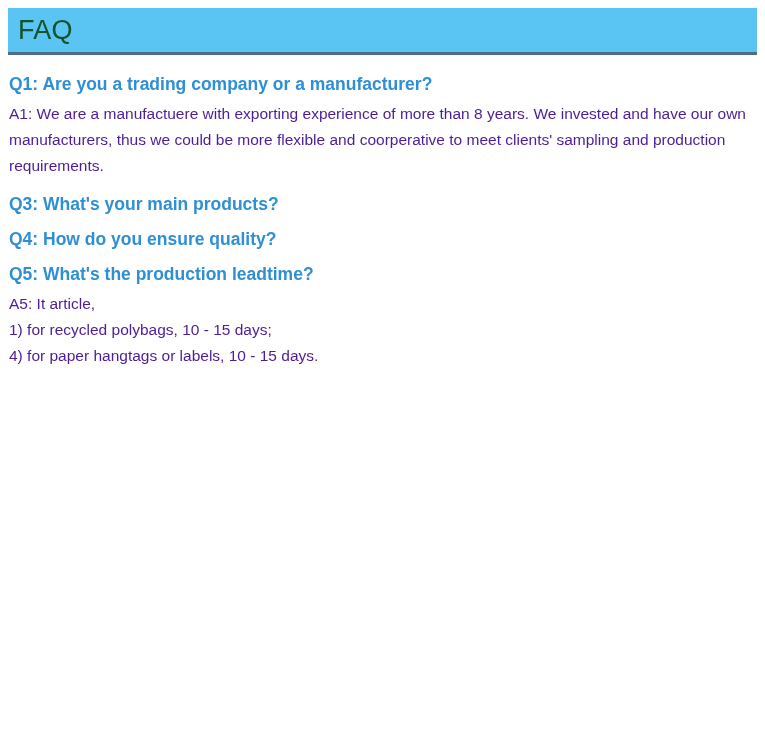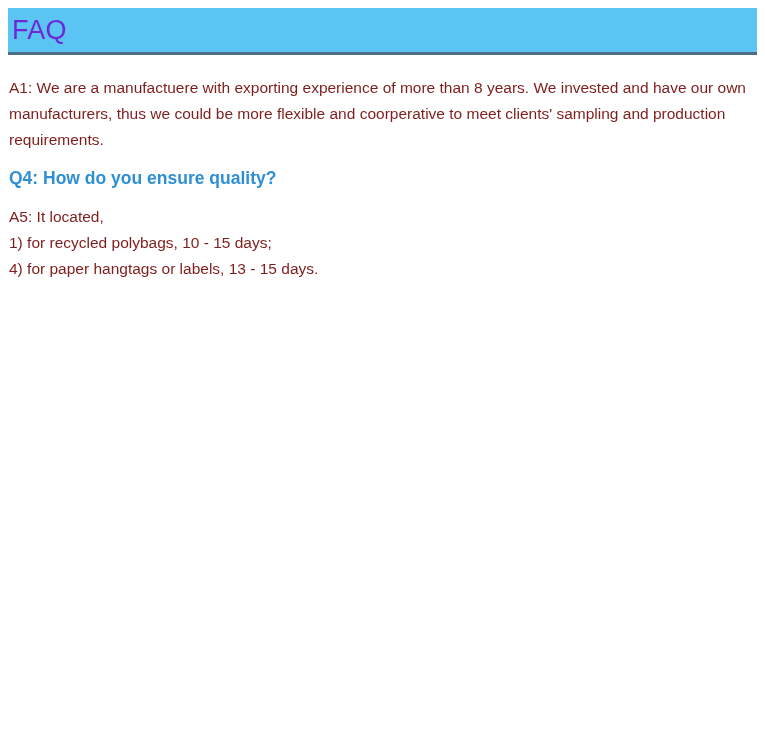--- a/index.html
+++ b/index.html
@@ -19,22 +19,22 @@
   .section-header {
     background: #5ac5f3;
     border-bottom: 3px solid #4e6e86;
     height: 44px;
     display: flex;
     align-items: center;
   }
   .section-header .title {
     font-size: 27px;
     font-weight: 400;
-    color: #6d28d9;
-    padding-left: 4px;
+    color: #14532d;
+    padding-left: 10px;
     letter-spacing: 0.2px;
   }
   .faq-list {
     padding-top: 20px;
     padding-left: 1px;
     padding-right: 1px;
   }
   .faq-item {
     margin-bottom: 16px;
   }
@@ -43,49 +43,52 @@
     font-size: 17.5px;
     line-height: 19px;
     font-weight: 700;
     color: #2e8fd5;
   }
   .faq-item p.a {
     margin: 0;
     font-size: 15.5px;
     line-height: 26px;
     font-weight: 400;
-    color: #7f1d1d;
+    color: #4c1d95;
     max-width: 749px;
   }
 </style>
 </head>
 <body>
 
 <div class="page">
 
   <div class="section-header">
     <span class="title">FAQ</span>
   </div>
 
   <div class="faq-list">
 
     <section class="faq-item">
+      <h3 class="q">Q1: Are you a trading company or a manufacturer?</h3>
       <p class="a">A1: We are a manufactuere with exporting experience of more than 8 years. We invested and have our own manufacturers, thus we could be more flexible and coorperative to meet clients' sampling and production requirements.</p>
     </section>
 
     <section class="faq-item">
     </section>
 
     <section class="faq-item">
+      <h3 class="q">Q3: What's your main products?</h3>
     </section>
 
     <section class="faq-item">
       <h3 class="q">Q4: How do you ensure quality?</h3>
     </section>
 
     <section class="faq-item">
-      <p class="a">A5: It located,</p>
+      <h3 class="q">Q5: What's the production leadtime?</h3>
+      <p class="a">A5: It article,</p>
       <p class="a">1) for recycled polybags, 10 - 15 days;</p>
-      <p class="a">4) for paper hangtags or labels, 13 - 15 days.</p>
+      <p class="a">4) for paper hangtags or labels, 10 - 15 days.</p>
     </section>
 
   </div>
 </div>
 
 </body></html>

